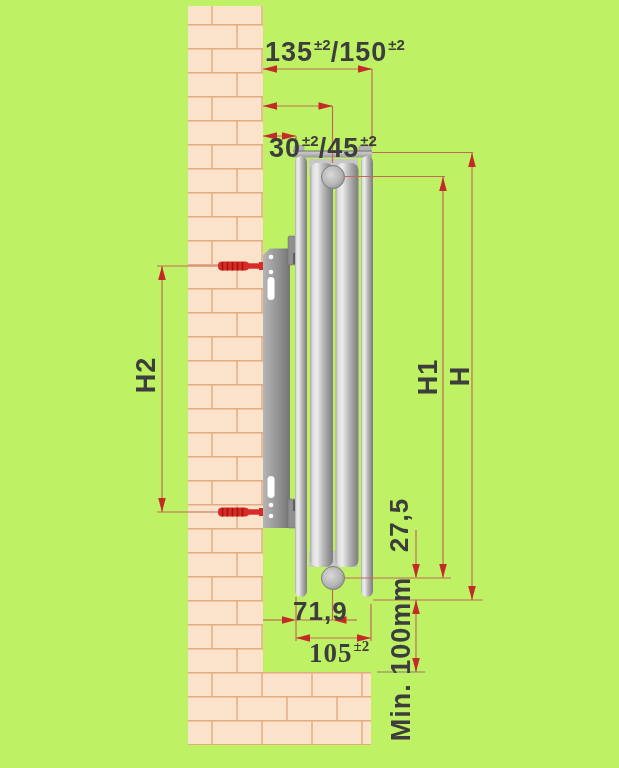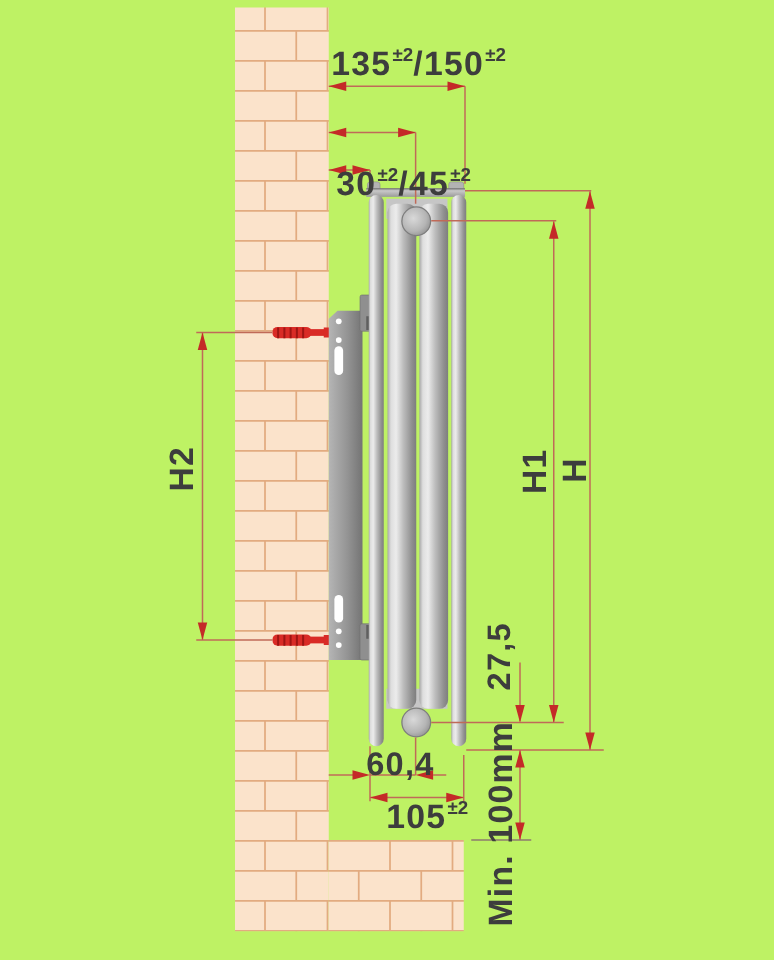--- a/index.html
+++ b/index.html
@@ -145,23 +145,23 @@
   </g>
 </svg>
 
 <div class="lab" style="left:265px;top:38px;">
   <span>135</span><sup>±2</sup><span>/</span><span>150</span><sup>±2</sup>
 </div>
 <div class="lab" style="left:269px;top:106px;margin-top:28px;">
   <span>30</span><sup>±2</sup><span>/</span><span>45</span><sup>±2</sup>
 </div>
 <div class="lab small" style="left:293px;top:598px;">
-  <span>60,4</span>
+  <span>71,9</span>
 </div>
-<div class="lab" style="left:309px;top:640px;">
+<div class="lab" style="left:309px;top:640px;font-family:Liberation Serif, serif;">
   <span>105</span><sup>±2</sup>
 </div>
 <div class="vlab small" style="left:399px;top:525px;">27,5</div>
 <div class="vlab" style="left:401px;top:659px;">Min. 100mm</div>
 <div class="vlab" style="left:428px;top:377px;">H1</div>
 <div class="vlab" style="left:460px;top:376px;">H</div>
 <div class="vlab" style="left:146px;top:375px;">H2</div>
 
 </div>
 

